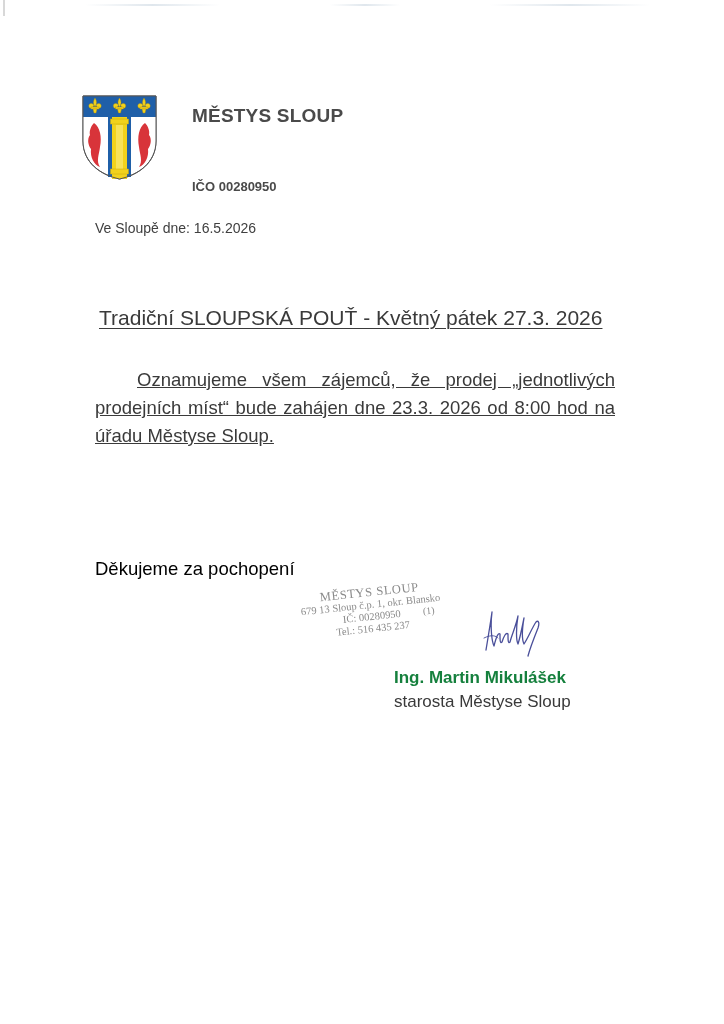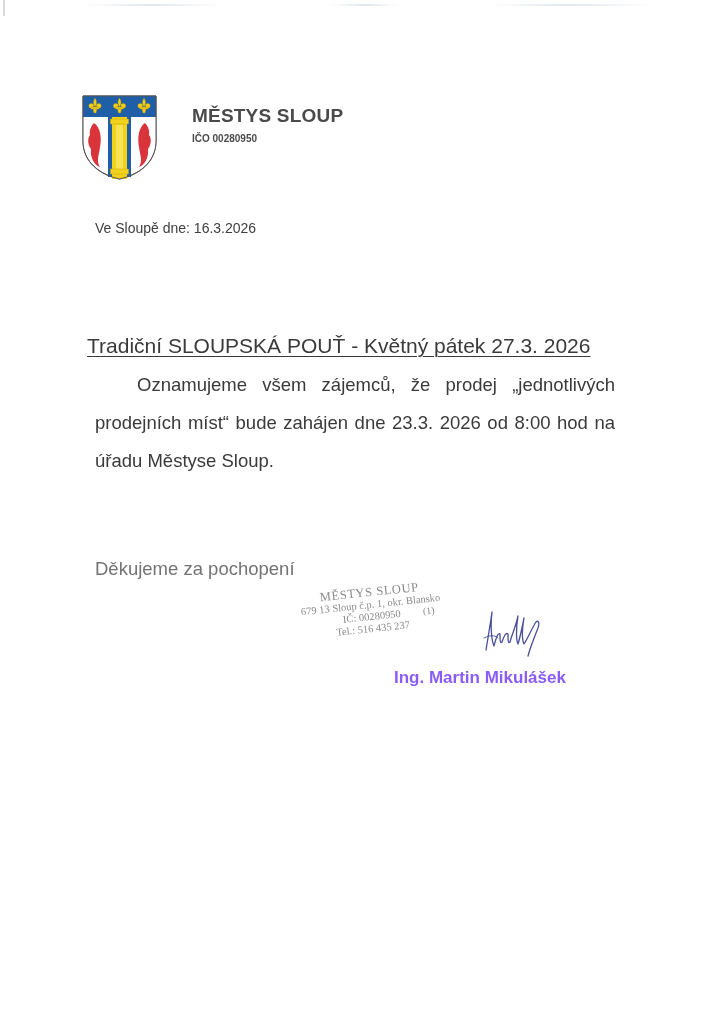--- a/index.html
+++ b/index.html
@@ -5,47 +5,47 @@
   html, body { margin: 0; padding: 0; background: #ffffff; }
   body { width: 724px; height: 1024px; position: relative; overflow: hidden;
          font-family: "Liberation Sans", "DejaVu Sans", sans-serif; color: #3a3a3a; }
   .page { position: absolute; inset: 0; background: #fff; padding-left: 48px; }
   .scan-edge { position: absolute; left: 3px; top: 0; width: 2px; height: 16px; background: #d8d8d8; }
   .scan-top { position: absolute; top: 4px; height: 2px; background: linear-gradient(90deg, rgba(230,235,240,0), rgba(220,228,235,0.9), rgba(230,235,240,0)); }
 
   .crest { position: absolute; left: 82px; top: 95px; width: 75px; height: 85px; }
   .letterhead { position: absolute; left: 192px; top: 104px; }
   .lh-name { font-size: 19px; font-weight: bold; color: #4a4a4a; letter-spacing: 0.2px; line-height: 24px; }
-  .lh-ico, .lh-addr { font-size: 10px; font-weight: bold; color: #4a4a4a; line-height: 21px; }
+  .lh-ico, .lh-addr { font-size: 13px; font-weight: bold; color: #4a4a4a; line-height: 21px; margin-top: 48px; }
 
   .date-line { position: absolute; left: 95px; top: 220px; font-size: 14px; color: #404040; }
 
-  .title { position: absolute; left: 87px; top: 306px; font-size: 21px; color: #3a3a3a;
-           text-decoration: underline; text-underline-offset: 3px; text-decoration-thickness: 1px; white-space: nowrap; margin-top: 28px; }
+  .title { position: absolute; left: 99px; top: 306px; font-size: 21px; color: #3a3a3a;
+           text-decoration: underline; text-underline-offset: 3px; text-decoration-thickness: 1px; white-space: nowrap; }
 
-  .body-text { position: absolute; left: 95px; width: 520px; font-size: 18.5px; line-height: 38px; color: #3a3a3a;
-               text-align: justify; text-align-last: left; }
+  .body-text { position: absolute; left: 95px; width: 520px; font-size: 18.5px; line-height: 28px; color: #3a3a3a;
+               text-align: justify; text-align-last: left; text-decoration: underline; }
   .p1 { top: 366px; }
   .p2 { top: 444px; }
   .indent { display: inline-block; width: 42px; }
 
-  .thanks { position: absolute; left: 95px; top: 558px; font-size: 18.5px; color: #737373; }
+  .thanks { position: absolute; left: 95px; top: 558px; font-size: 18.5px; color: #000000; }
 
   .stamp { position: absolute; left: 284px; top: 594px; width: 170px; transform: rotate(-6deg); transform-origin: left top;
            font-family: "Liberation Serif", "DejaVu Serif", serif; color: #8a8a8a; text-align: center; }
   .stamp-name { font-size: 12.5px; letter-spacing: 0.6px; line-height: 14px; }
   .stamp-addr { font-size: 10.5px; line-height: 12px; }
   .stamp-ic { font-size: 10.5px; line-height: 12px; position: relative; }
   .stamp-num { position: absolute; right: 22px; top: 0; font-size: 10px; }
   .stamp-tel { font-size: 10.5px; line-height: 12px; }
 
   .signature { position: absolute; left: 478px; top: 598px; width: 90px; height: 60px; }
 
   .signer { position: absolute; left: 394px; top: 666px; }
-  .signer-name { font-size: 17px; font-weight: bold; color: #8b5cf6; line-height: 24px; }
+  .signer-name { font-size: 17px; font-weight: bold; color: #15803d; line-height: 24px; }
   .signer-role { font-size: 17px; color: #3a3a3a; line-height: 24px; }
 </style>
 </head>
 <body>
 
 <div class="page">
   <div class="scan-edge"></div>
   <div class="scan-top" style="left:85px;width:135px;"></div>
   <div class="scan-top" style="left:330px;width:70px;"></div>
   <div class="scan-top" style="left:490px;width:160px;"></div>
@@ -90,21 +90,21 @@
     <path d="M12 28 C18 32 20 42 18 52 C17 60 14 66 18 72 C12 70 8 62 9 54 C6 50 5 44 8 40 C7 36 9 31 12 28 Z" fill="#d8343a"></path>
     <path d="M63 28 C57 32 55 42 57 52 C58 60 61 66 57 72 C63 70 67 62 66 54 C69 50 70 44 67 40 C68 36 66 31 63 28 Z" fill="#d8343a"></path>
     <path d="M1 1 H74 V46 C74 68 56 80 37.5 84 C19 80 1 68 1 46 Z" fill="none" stroke="#555" stroke-width="1"></path>
   </svg>
 
   <div class="letterhead">
     <div class="lh-name">MĚSTYS SLOUP</div>
     <div class="lh-ico">IČO 00280950</div>
   </div>
 
-  <div class="date-line">Ve Sloupě dne: 16.3.2026</div>
+  <div class="date-line">Ve Sloupě dne: 16.5.2026</div>
 
   <div class="title">Tradiční SLOUPSKÁ POUŤ - Květný pátek 27.3. 2026</div>
 
   <div class="body-text p1"><span class="indent"></span><span>Oznamujeme všem zájemců, že prodej „jednotlivých prodejních míst“ bude zahájen dne 23.3. 2026 od 8:00 hod na úřadu Městyse Sloup.</span></div>
 
 
   <div class="thanks">Děkujeme za pochopení</div>
 
   <div class="stamp">
     <div class="stamp-name">MĚSTYS SLOUP</div>
@@ -113,14 +113,15 @@
     <div class="stamp-tel">Tel.: 516 435 237</div>
   </div>
 
   <svg class="signature" viewBox="0 0 90 60">
     <path d="M8 52 C10 40 12 28 14 14 M14 14 C12 30 14 44 16 48 C18 40 20 34 22 36 C22 42 22 46 24 44 C26 38 28 34 30 36 C30 42 30 46 32 44 C34 36 38 28 40 18 C38 30 38 42 40 46 C42 40 44 30 46 20 C44 32 44 42 46 46 C50 40 54 30 58 24 C60 22 62 24 60 30 C56 40 52 50 50 58" fill="none" stroke="#4a4f9a" stroke-width="1.3" stroke-linecap="round" stroke-linejoin="round"></path>
     <path d="M6 40 C14 36 18 38 20 40" fill="none" stroke="#4a4f9a" stroke-width="0.9" stroke-linecap="round"></path>
   </svg>
 
   <div class="signer">
     <div class="signer-name">Ing. Martin Mikulášek</div>
+    <div class="signer-role">starosta Městyse Sloup</div>
   </div>
 </div>
 
 </body></html>

